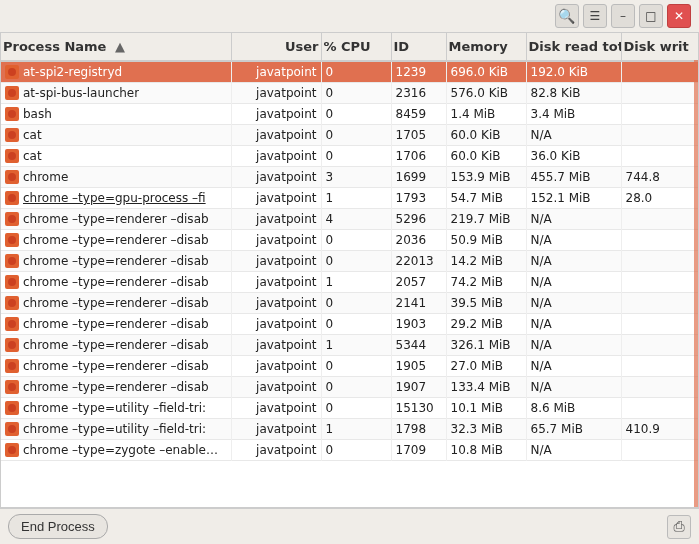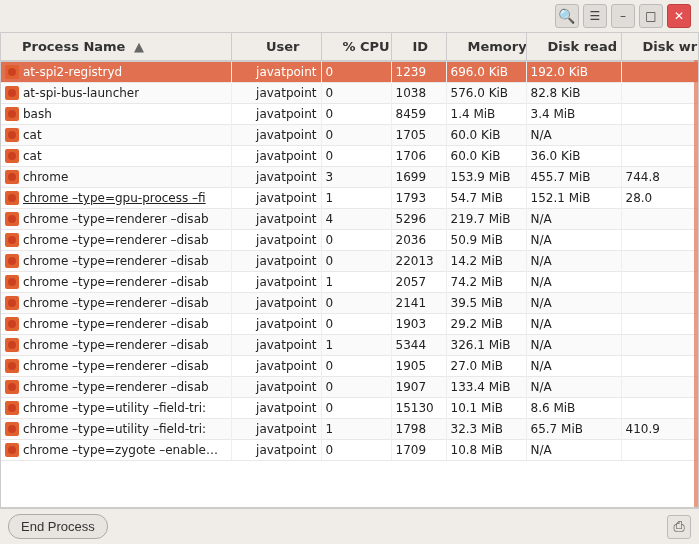--- a/index.html
+++ b/index.html
@@ -80,21 +80,21 @@
     table {
       width: 100%;
       border-collapse: collapse;
       table-layout: fixed;
     }
 
     thead th {
       background: #f0ede8;
       border-bottom: 2px solid #ccc;
       border-right: 1px solid #ccc;
-      padding: 6px 21px;
+      padding: 6px 2px;
       text-align: left;
       font-weight: bold;
       font-size: 13px;
       color: #333;
       position: sticky;
       top: 0;
       z-index: 1;
       white-space: nowrap;
       overflow: hidden;
     }
@@ -242,21 +242,21 @@
     </tr>
         <tr>
       <td class="col-name">
         <div class="process-cell">
               <span class="process-icon"></span>
               <span style="overflow:hidden;text-overflow:ellipsis;white-space:nowrap;max-width:195px;display:inline-block;">at-spi-bus-launcher</span>
             </div>
       </td>
       <td class="col-user">javatpoint</td>
       <td class="col-cpu">0</td>
-      <td class="col-id">1038</td>
+      <td class="col-id">2316</td>
       <td class="col-mem">576.0 KiB</td>
       <td class="col-disk-read">82.8 KiB</td>
       <td class="col-disk-write"></td>
     </tr>
         <tr>
       <td class="col-name">
         <div class="process-cell">
               <span class="process-icon"></span>
               <span style="overflow:hidden;text-overflow:ellipsis;white-space:nowrap;max-width:195px;display:inline-block;">bash</span>
             </div>

